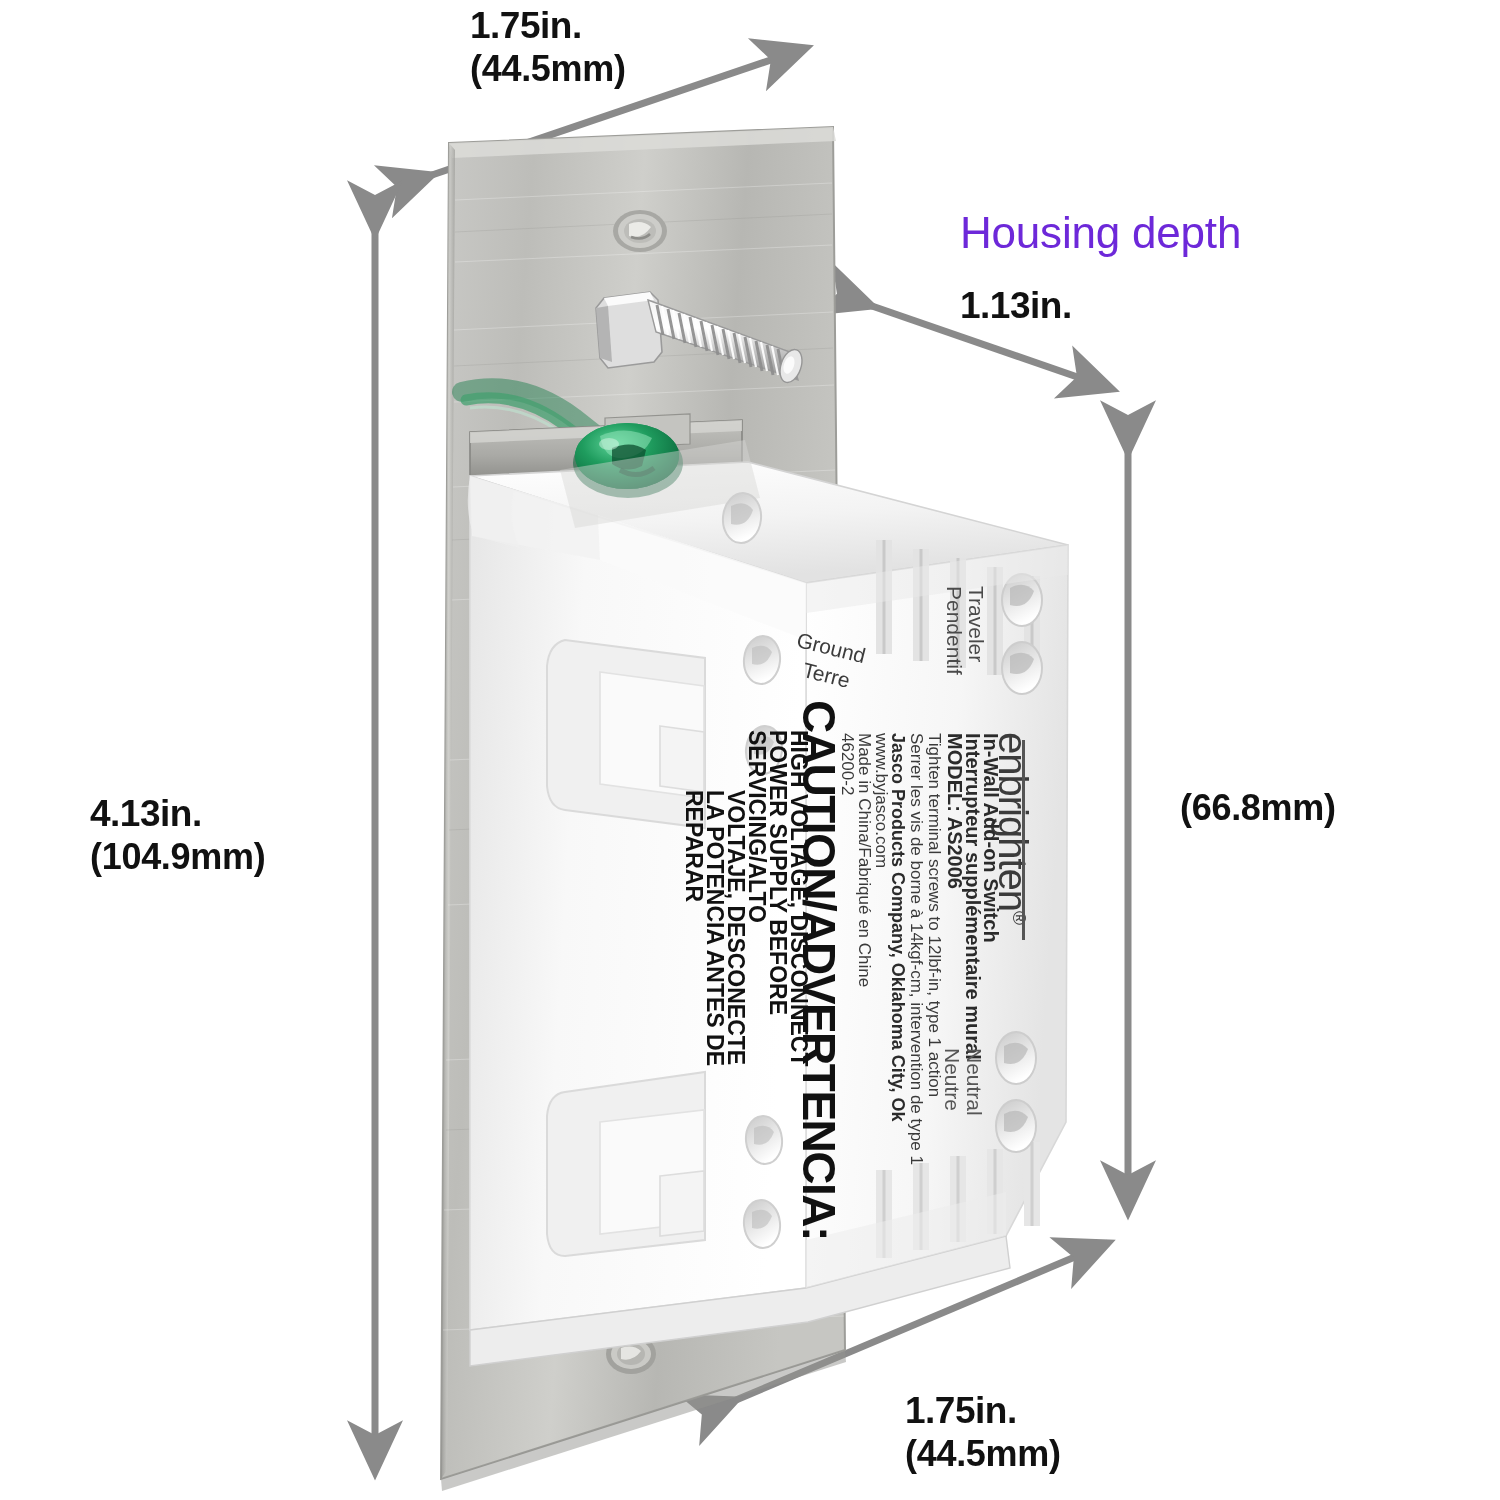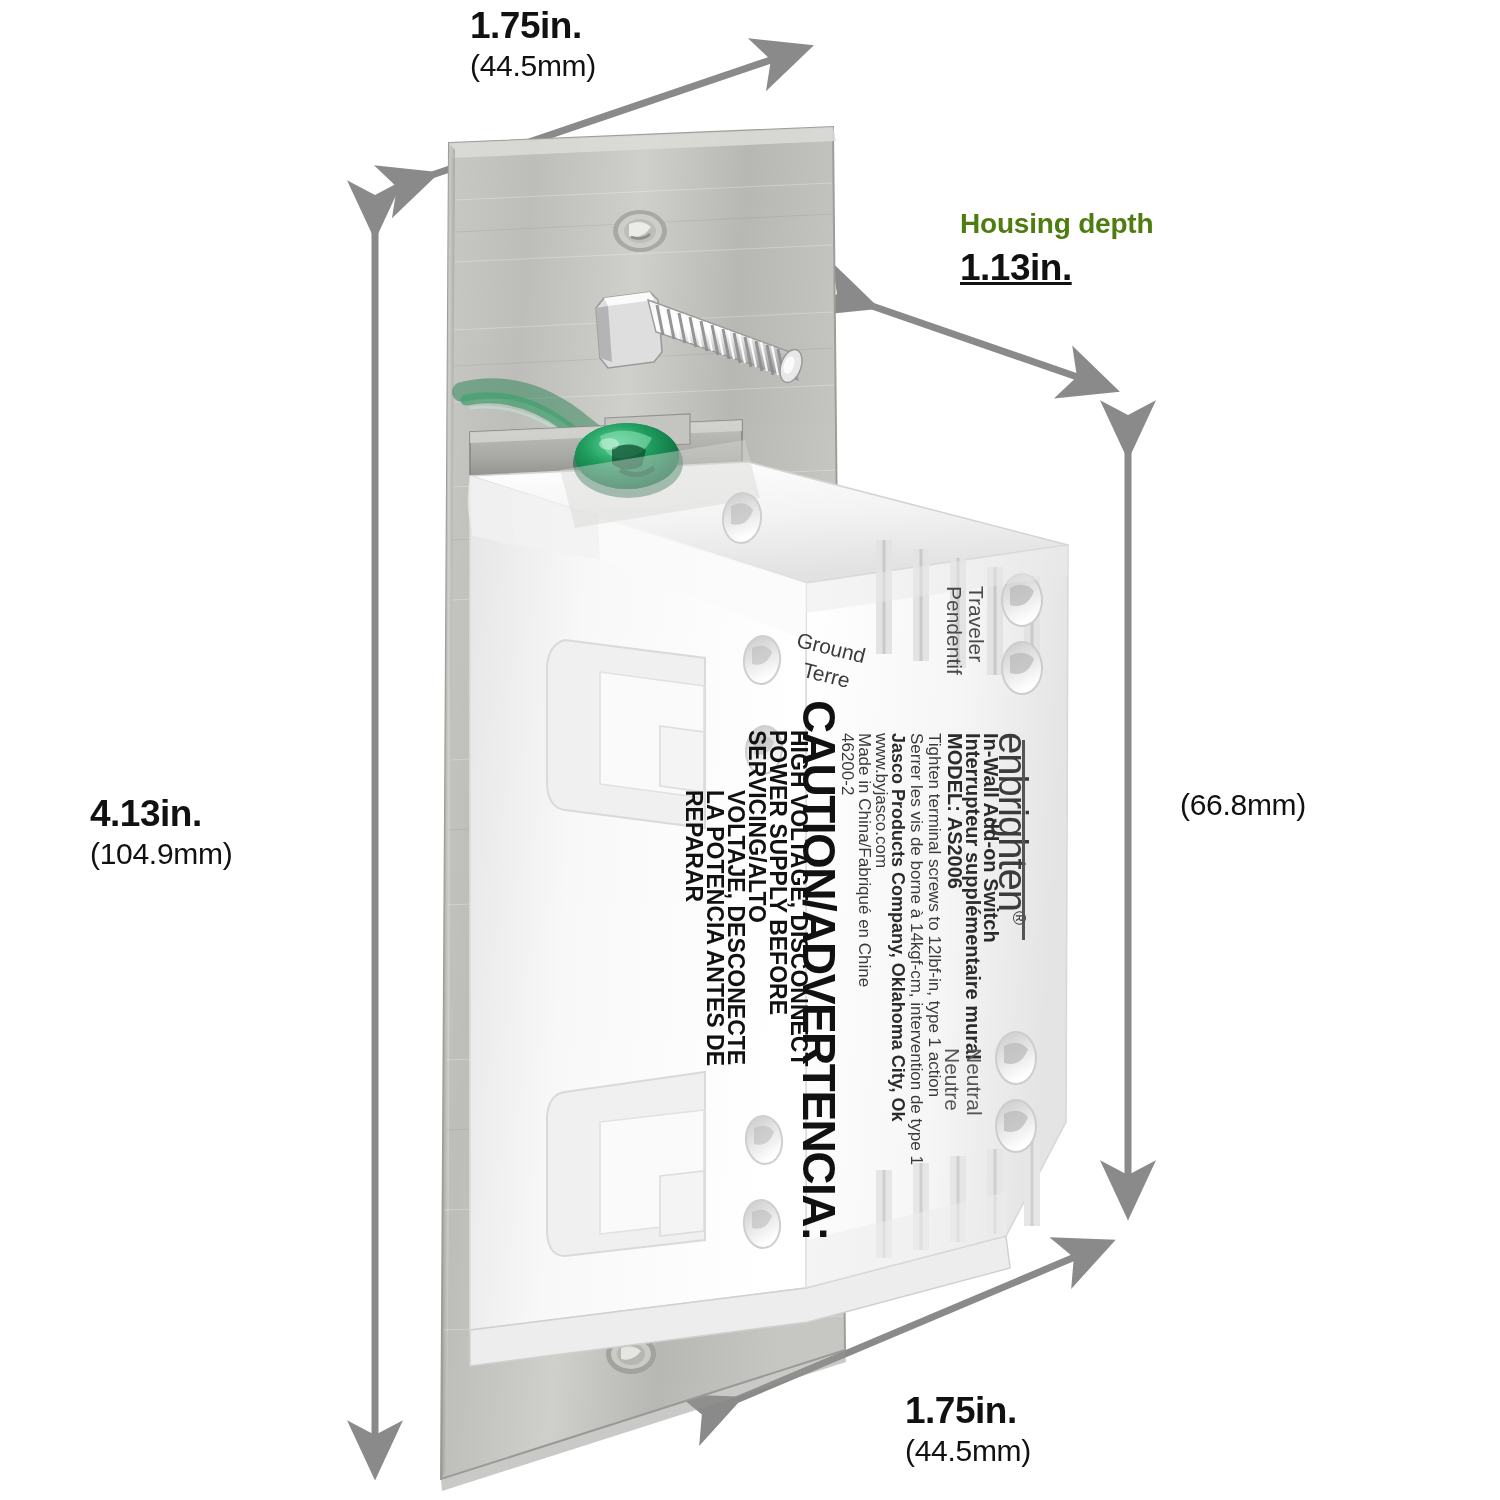--- a/index.html
+++ b/index.html
@@ -2,22 +2,22 @@
 <html><head>
 <meta charset="utf-8">
 <style>
   html,body{margin:0;padding:0;background:#ffffff;}
   body{width:1500px;height:1500px;position:relative;overflow:hidden;
        font-family:"Liberation Sans", sans-serif;color:#1a1a1a;}
   #stage{position:absolute;inset:0;}
 
   .dimlabel{position:absolute;text-align:left;line-height:1.12;user-select:none;}
   .dimlabel .v1{font-weight:bold;font-size:37px;letter-spacing:-0.5px;color:#111;}
-  .dimlabel .v2{font-weight:normal;font-size:30px;letter-spacing:-0.3px;color:#111;margin-top:3px;}
-  .dimlabel .cap{font-weight:bold;font-size:28px;letter-spacing:-0.2px;color:#4d7c0f;}
+  .dimlabel .v2{font-weight:bold;font-size:36px;letter-spacing:-0.3px;color:#111;margin-top:3px;}
+  .dimlabel .cap{font-weight:normal;font-size:44px;letter-spacing:-0.2px;color:#6d28d9;}
 
   svg#art{position:absolute;left:0;top:0;width:1500px;height:1500px;}
 
   .lblrot{position:absolute;transform-origin:0 0;white-space:nowrap;color:#2a2a2a;}
 </style>
 </head>
 <body>
 
 <div id="stage">
 
@@ -328,21 +328,21 @@
   <div class="lblrot" style="left:986px;top:1048px;transform:rotate(90deg);font-size:21px;color:#565656;">Neutral</div>
   <div class="lblrot" style="left:964px;top:1048px;transform:rotate(90deg);font-size:21px;color:#565656;">Neutre</div>
 
   <div class="dimlabel" style="left:470px;top:5px;width:310px;">
     <div class="v1">1.75in.</div>
     <div class="v2">(44.5mm)</div>
   </div>
 
   <div class="dimlabel" style="left:960px;top:208px;width:380px;">
     <div class="cap">Housing depth</div>
-    <div class="v1" style="margin-top:8px;text-decoration:underline;">1.13in.</div>
+    <div class="v1" style="margin-top:28px;">1.13in.</div>
   </div>
 
   <div class="dimlabel" style="left:90px;top:793px;width:260px;">
     <div class="v1">4.13in.</div>
     <div class="v2">(104.9mm)</div>
   </div>
 
   <div class="dimlabel" style="left:1180px;top:785px;width:290px;">
     <div class="v2">(66.8mm)</div>
   </div>

